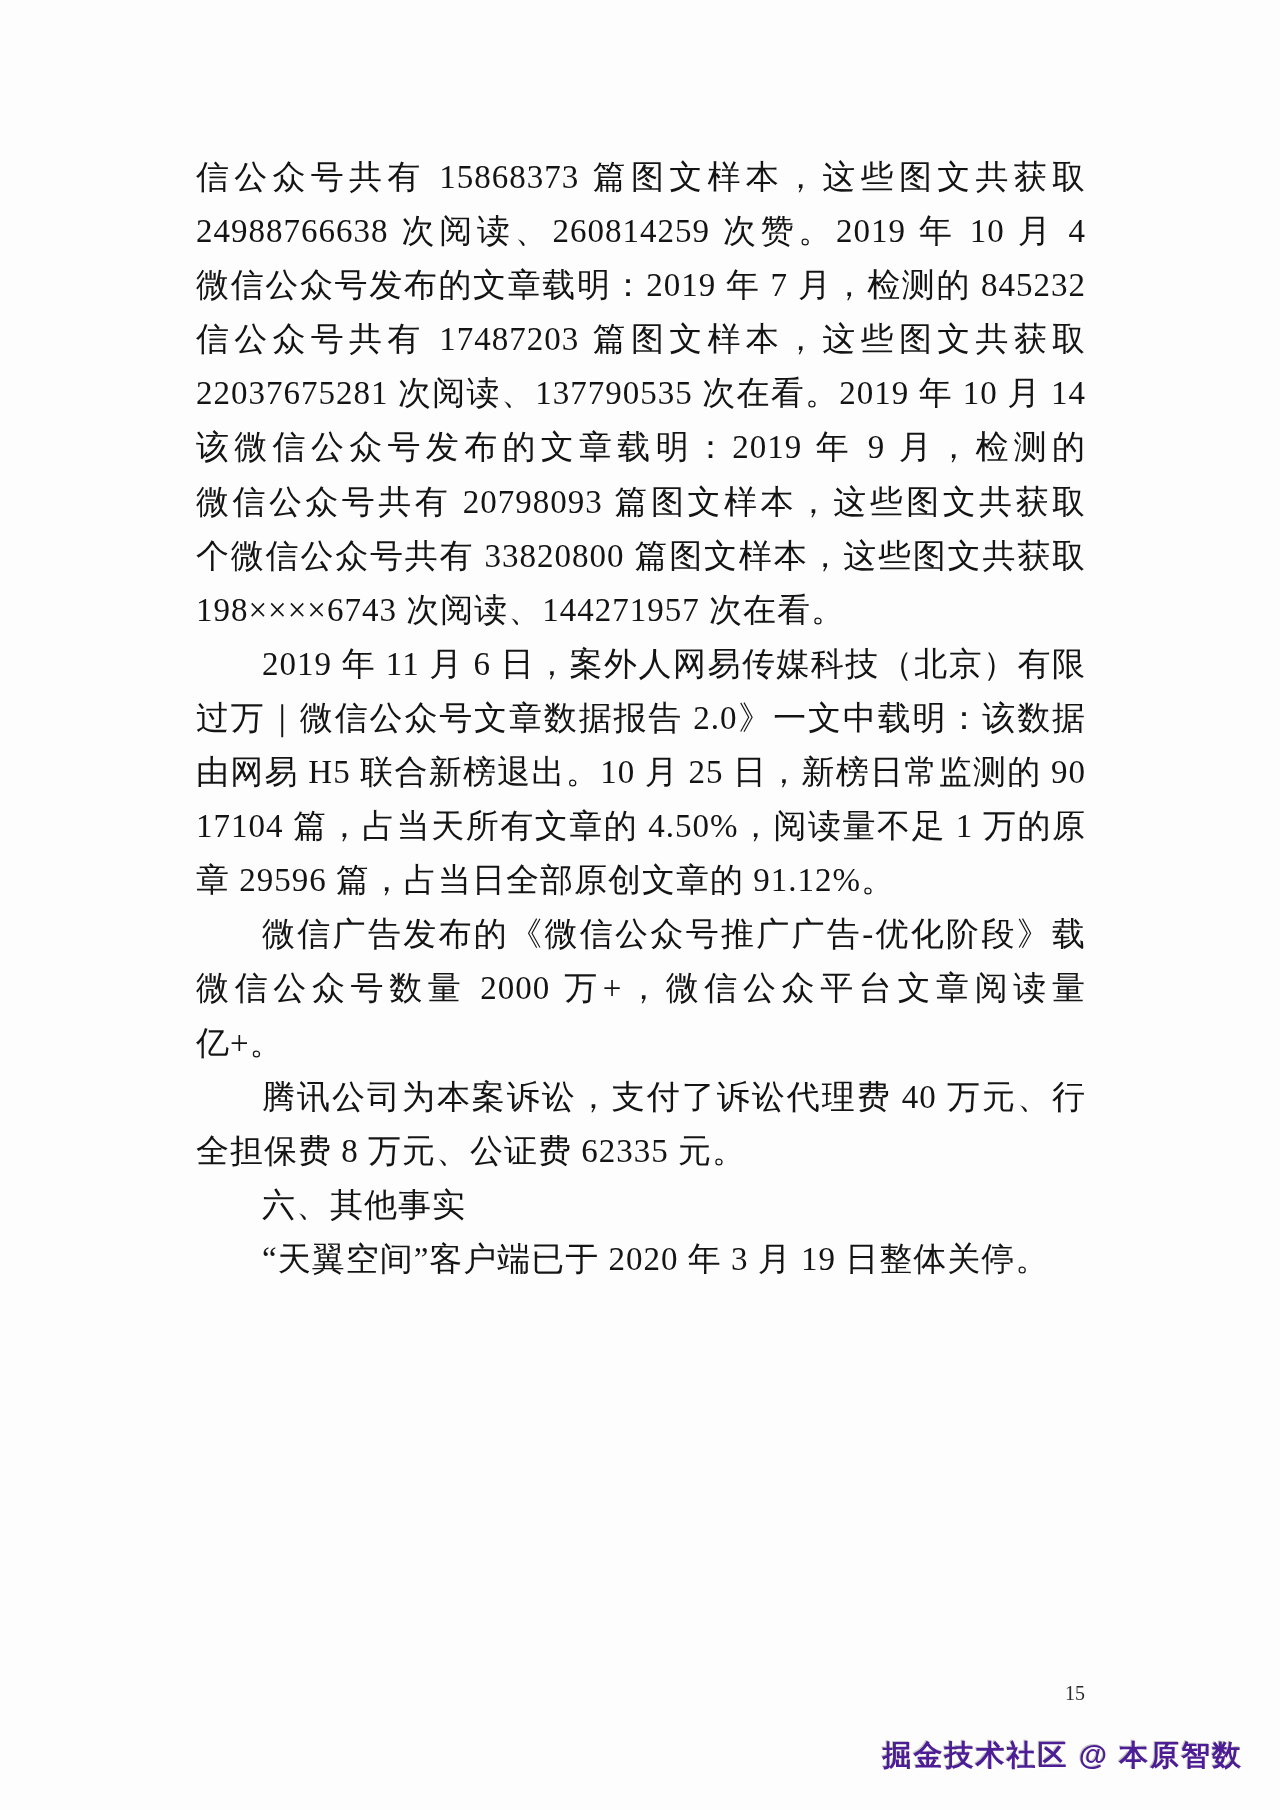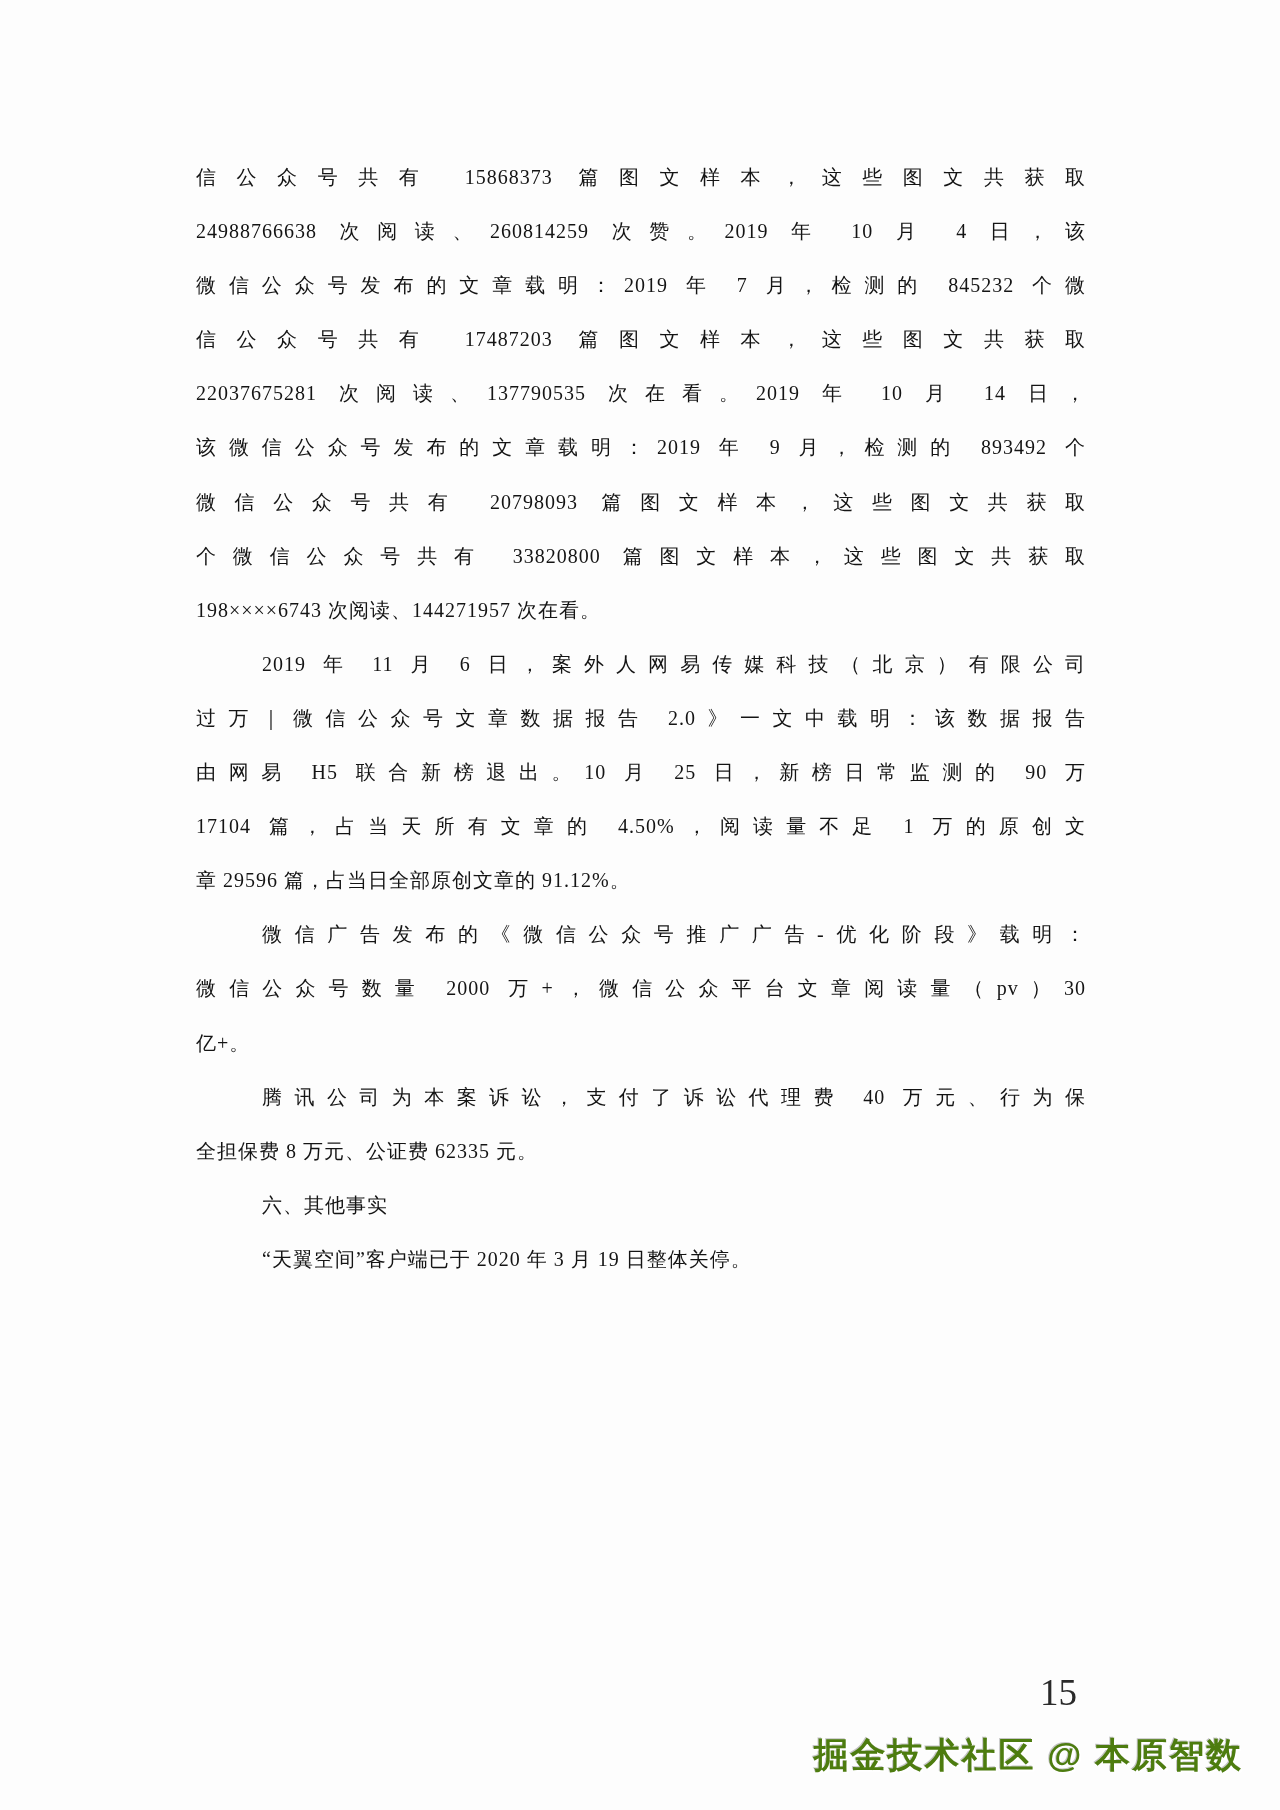--- a/index.html
+++ b/index.html
@@ -21,51 +21,52 @@
     position: absolute;
     left: 196px;
     top: 150px;
     width: 890px;
   }
   .line {
     margin: 0;
     padding: 0;
     height: 54.1px;
     line-height: 54.1px;
-    font-size: 20px;
+    font-size: 33px;
     letter-spacing: 1px;
     text-align: justify;
     text-align-last: left;
     overflow: hidden;
   }
   .line.fill {
     text-align-last: justify;
   }
   .line.indent {
     text-indent: 66px;
   }
   .page-number {
     position: absolute;
     left: 1040px;
     top: 1678px;
     width: 70px;
-    font-size: 37px;
+    text-align: center;
+    font-size: 20px;
     line-height: 30px;
     color: #2a2a2a;
   }
   .watermark {
     position: absolute;
     right: 37px;
     top: 1738px;
     font-family: "Liberation Sans", "DejaVu Sans", sans-serif;
     font-weight: 700;
-    font-size: 35px;
+    font-size: 29px;
     line-height: 34px;
     letter-spacing: 2px;
-    color: #4d7c0f;
+    color: #4c1d95;
     text-shadow: 2px 2px 1px rgba(255,255,255,0.95), -1px -1px 0 rgba(90,90,90,0.35);
     white-space: nowrap;
   }
 </style>
 </head>
 <body>
 
 <div class="page">
   <div class="doc-body" id="doc-body">
       <p class="line fill">信公众号共有 15868373 篇图文样本，这些图文共获取</p>

